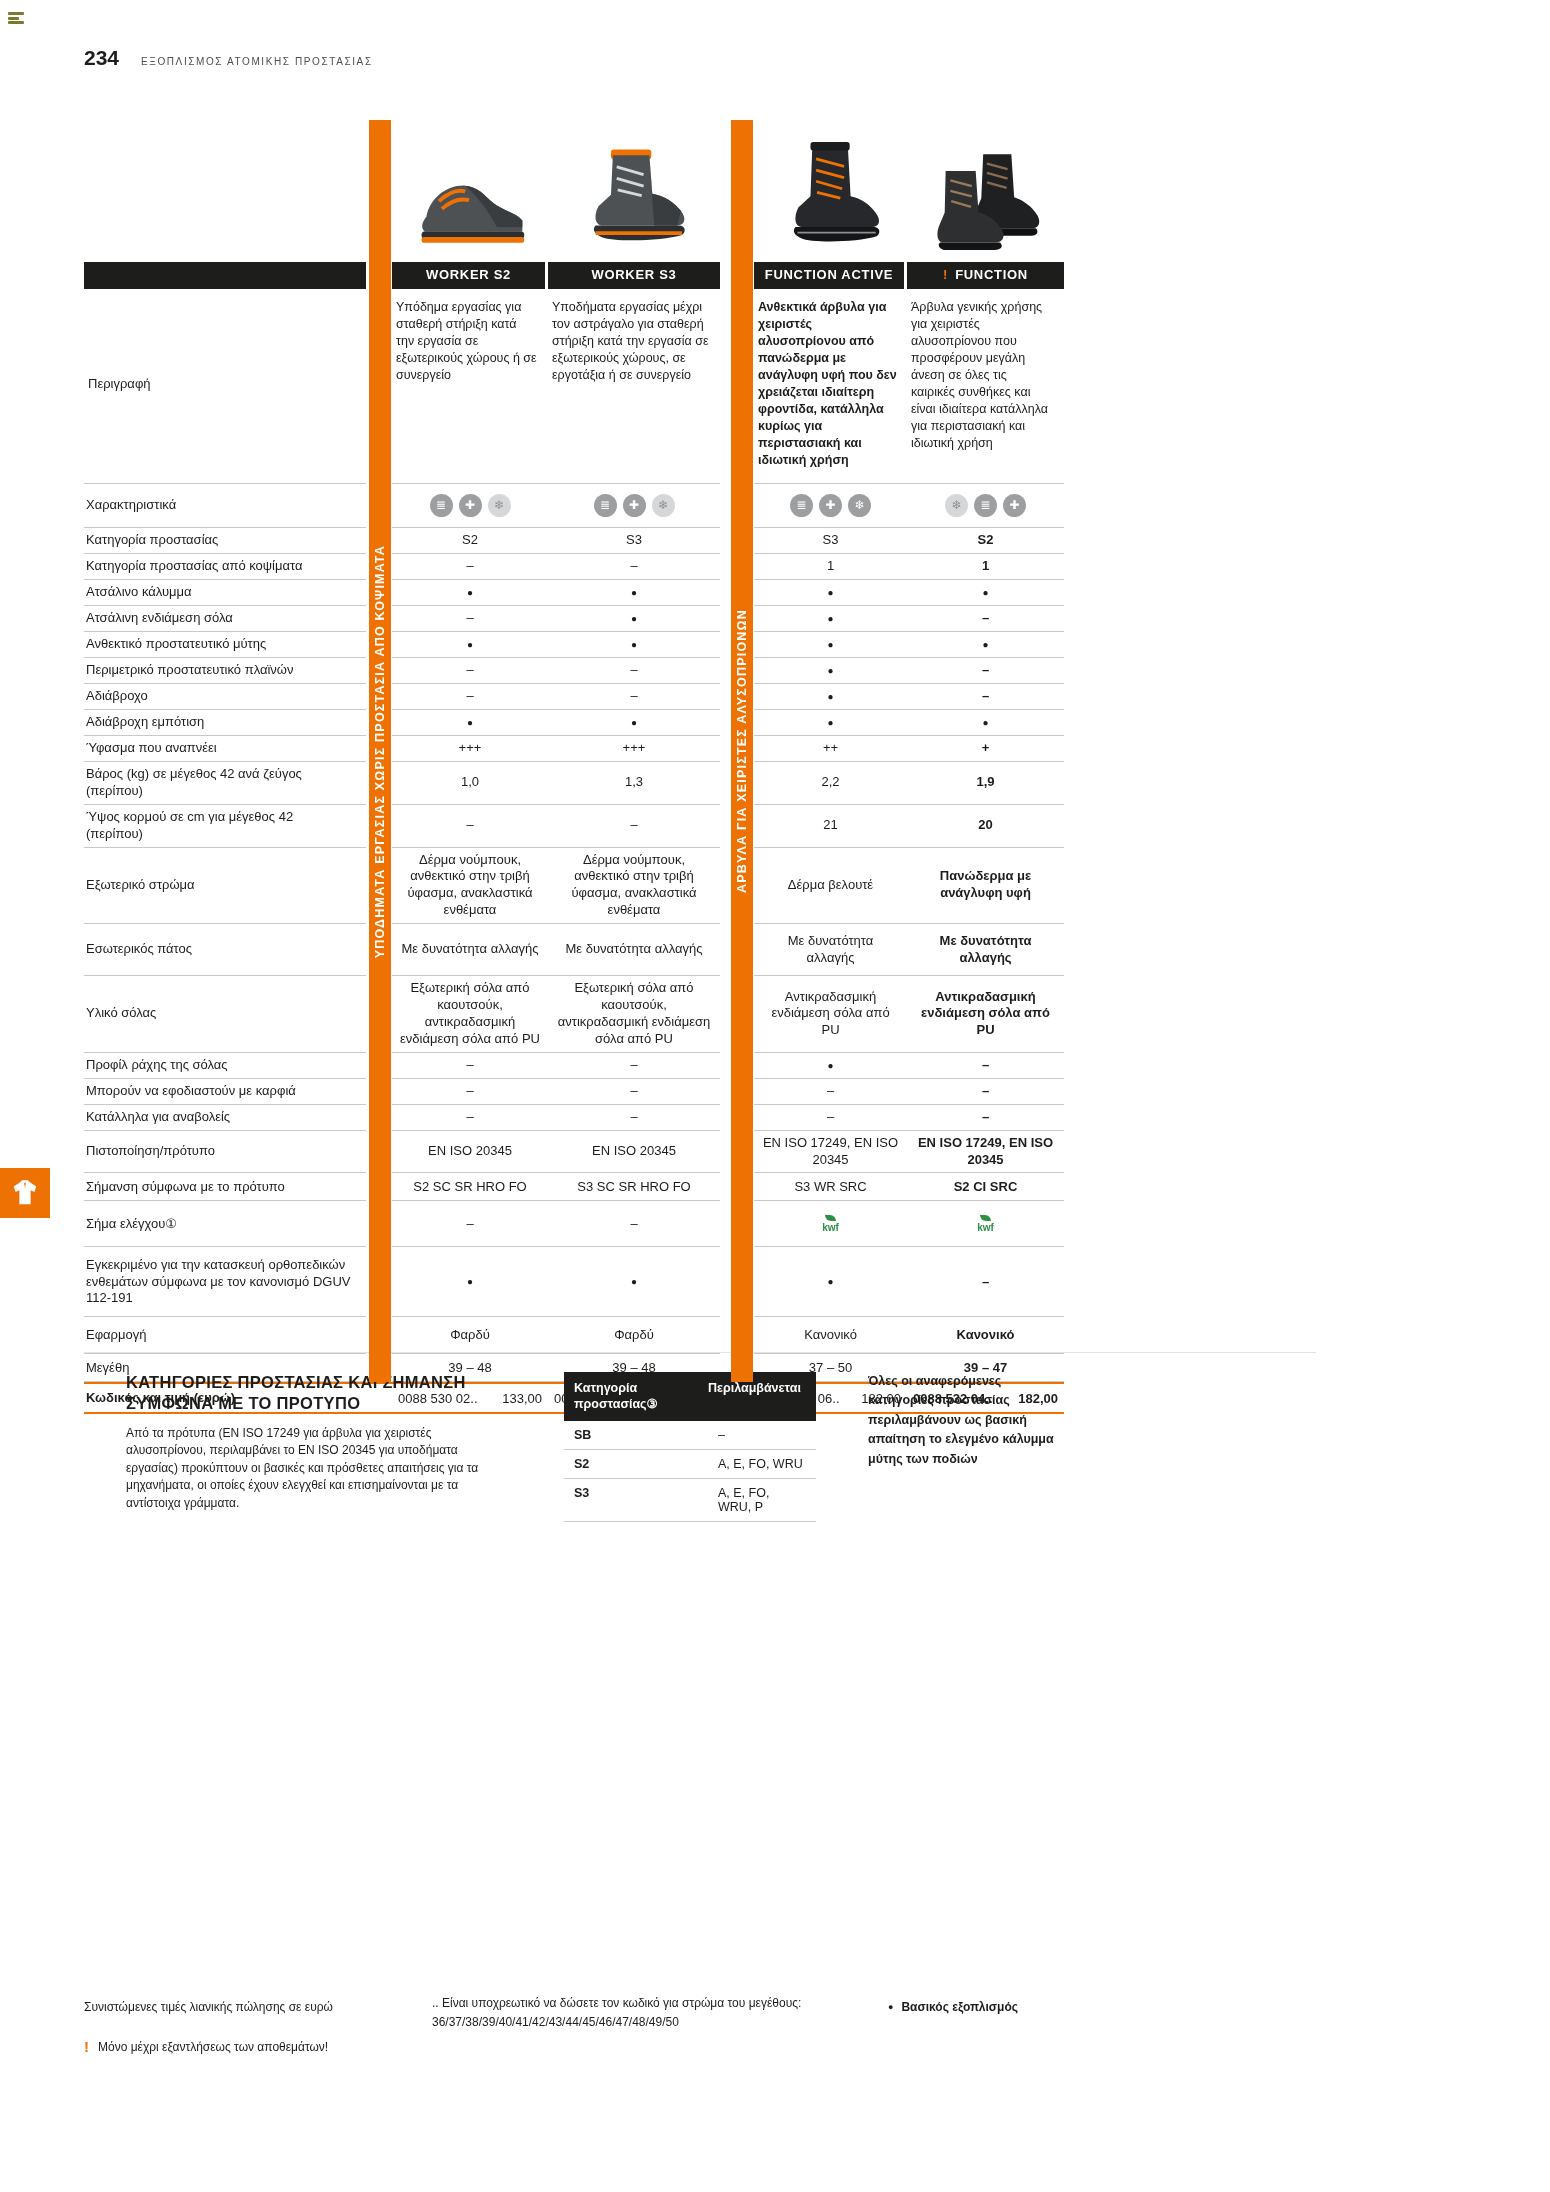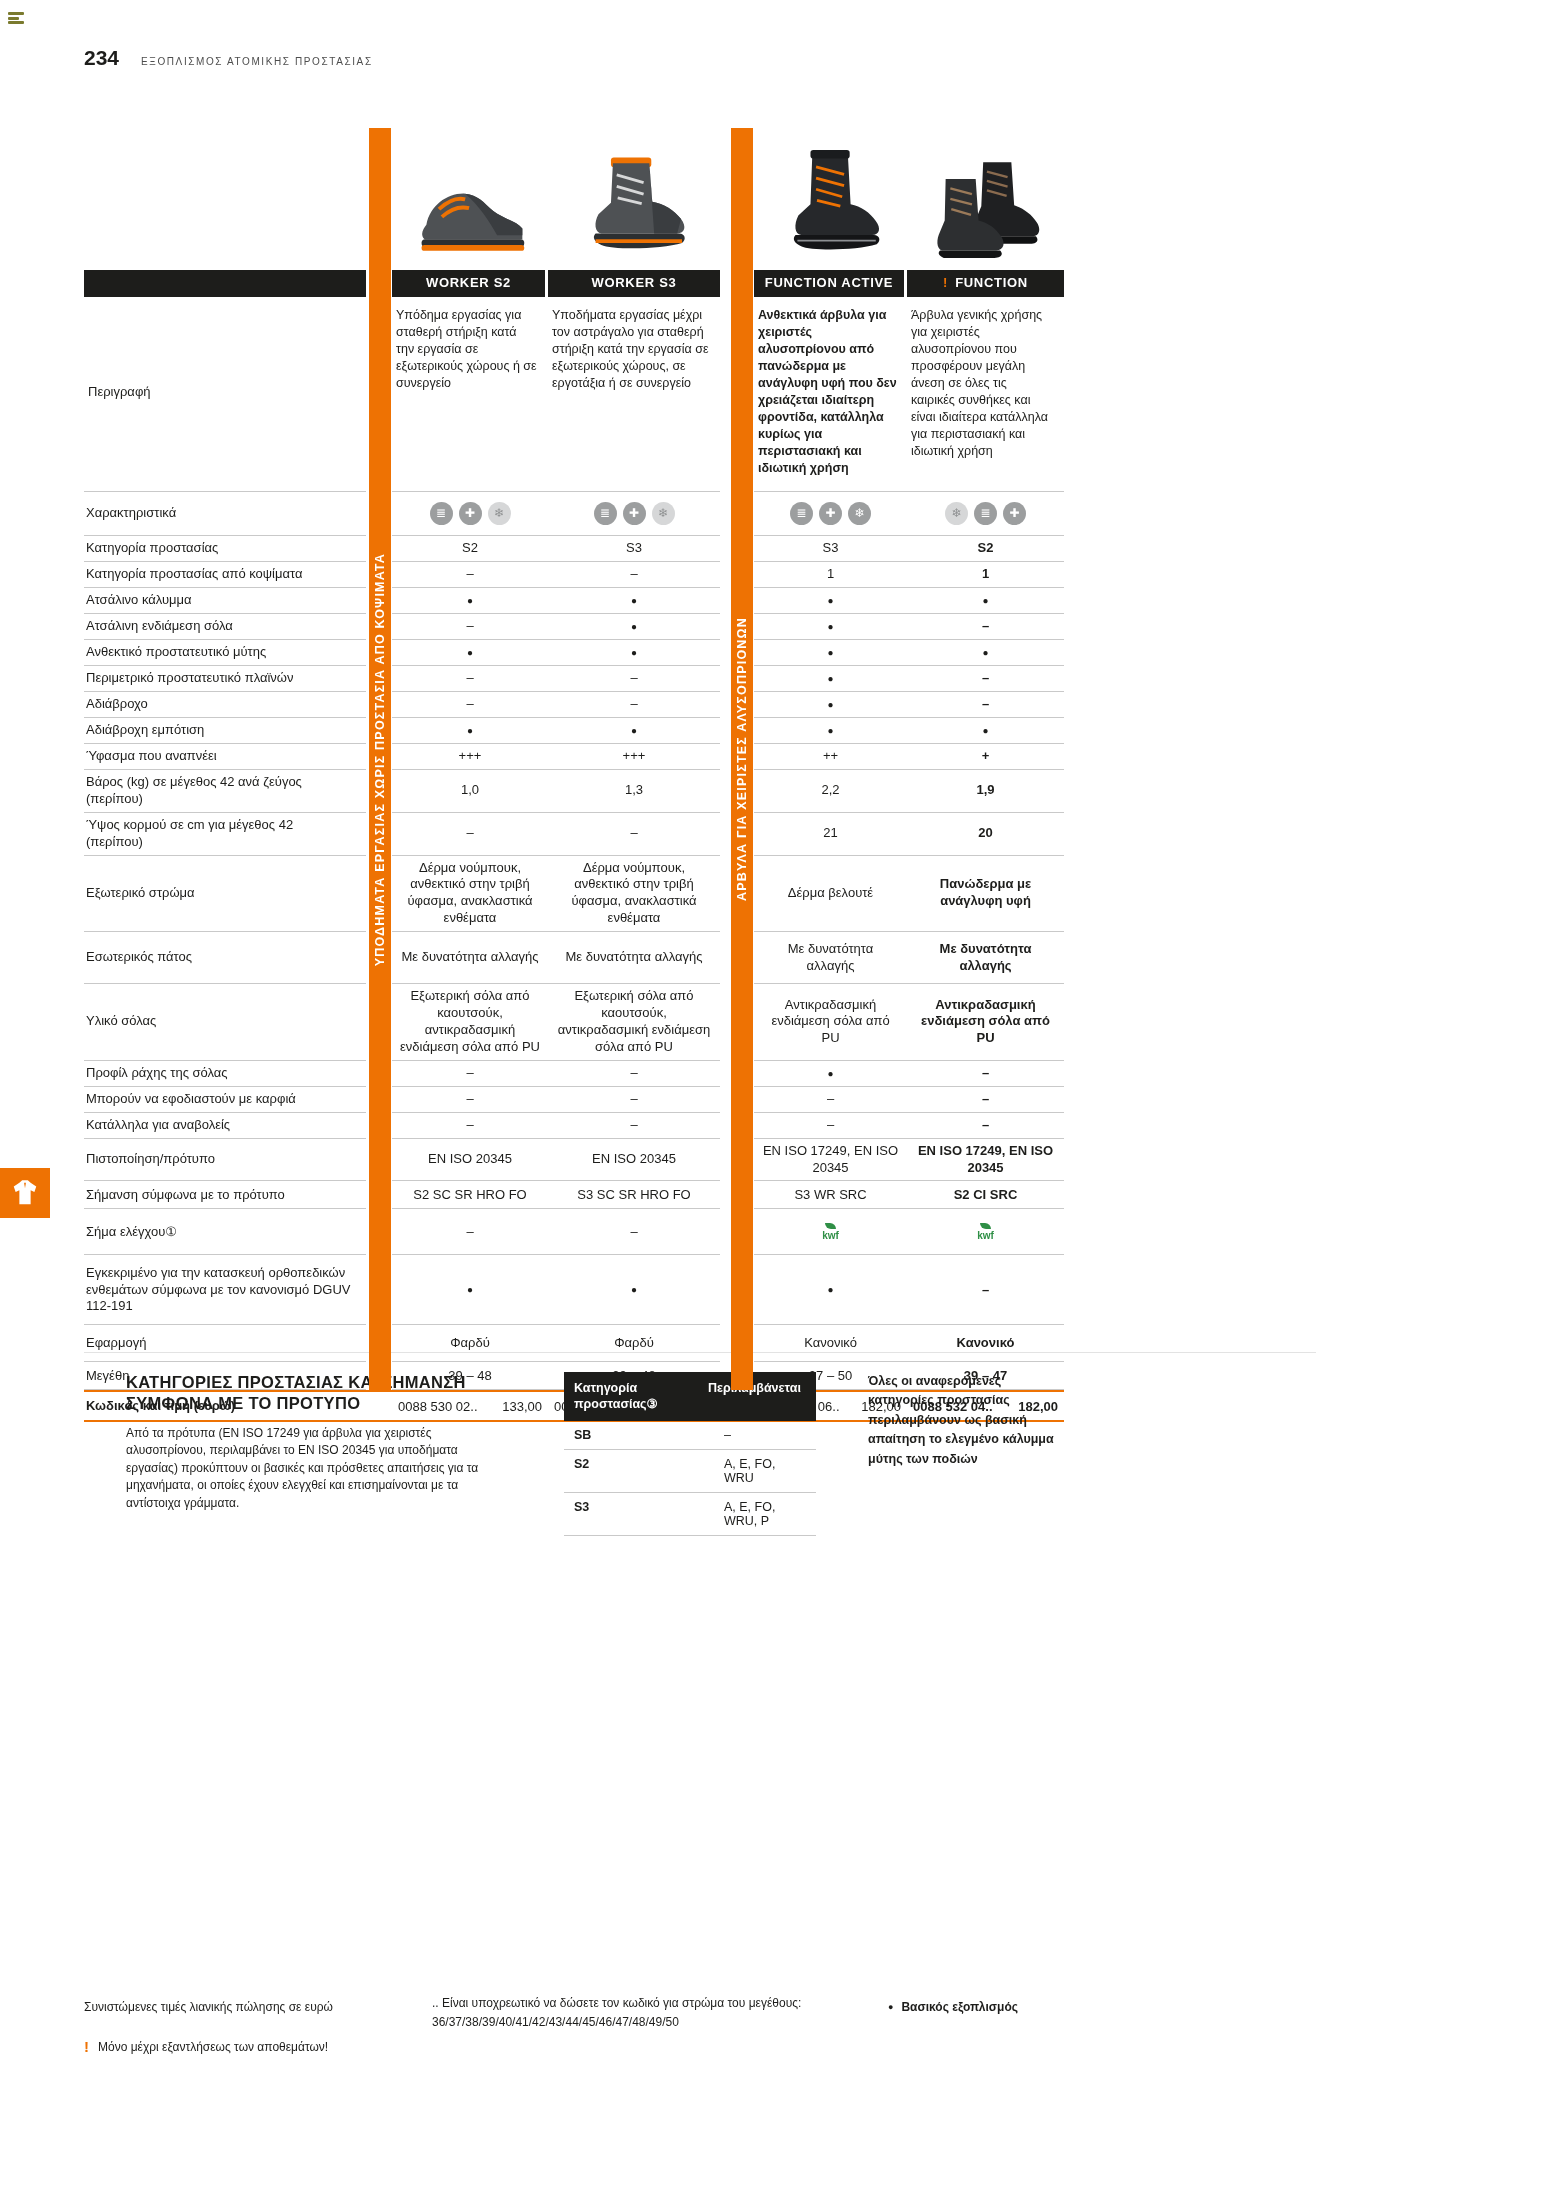--- a/index.html
+++ b/index.html
@@ -8,21 +8,21 @@
   
   .corner-icon{position:absolute;left:8px;top:12px;width:16px;height:12px;display:flex;flex-direction:column;justify-content:space-between}
   .corner-icon i{display:block;height:3px;background:#7a7a2e;border-radius:1px}
   .corner-icon i:nth-child(2){width:70%}
 
   .page-head{position:absolute;left:84px;top:46px;display:flex;align-items:baseline;gap:22px}
   .page-num{font-size:21px;font-weight:700}
   .page-title{font-size:10px;letter-spacing:1.6px;color:#4d4d4d}
 
   
-  .catalog{position:absolute;left:84px;top:128px;width:980px}
+  .catalog{position:absolute;left:84px;top:120px;width:980px}
   .t-body{position:relative}
   .trow,.price-row{display:grid;grid-template-columns:282px 26px 156px 172px 10px 24px 153px 157px}
   .cell{display:flex;align-items:center;justify-content:center;text-align:center;font-size:13px;line-height:1.3;
         padding:4px 8px;border-bottom:1px solid #c9c9c9;min-height:26px;box-sizing:border-box}
   .sp{border:none}
   .lbl{justify-content:flex-start;text-align:left;padding-left:2px;padding-right:14px}
   .strong{font-weight:700}
   .dotv{font-size:10px}
 
   .imgs .cell{border-bottom:none;align-items:flex-end;min-height:142px;padding-bottom:2px}
@@ -56,21 +56,21 @@
   .vbar span{writing-mode:vertical-rl;transform:rotate(180deg);color:#fff;font-weight:700;font-size:12.5px;letter-spacing:1.2px;white-space:nowrap}
 
   
   .rule{position:absolute;left:84px;top:1352px;width:1232px;height:1px;background:#e3e3e3}
   .legend{position:absolute;left:84px;top:1372px;width:1240px;display:flex;align-items:flex-start}
   .legend-text{margin-left:42px;width:382px}
   .legend-title{font-size:16.5px;font-weight:700;line-height:1.3;letter-spacing:.3px}
   .legend-body{margin-top:10px;font-size:12px;line-height:1.46}
   .legend-table{width:252px;margin-left:56px;font-size:12.5px}
   .lt-head{display:grid;grid-template-columns:128px 1fr;background:#1d1d1b;color:#fff;font-weight:700;padding:8px 10px;gap:6px;line-height:1.3;box-sizing:border-box}
-  .lt-row{display:grid;grid-template-columns:128px 1fr;gap:22px;padding:7px 10px;border-bottom:1px solid #c9c9c9;box-sizing:border-box}
+  .lt-row{display:grid;grid-template-columns:128px 1fr;gap:16px;padding:7px 10px;border-bottom:1px solid #c9c9c9;box-sizing:border-box}
   .lt-row .k{font-weight:700}
   .legend-note{width:202px;margin-left:52px;font-size:12.5px;font-weight:700;line-height:1.55}
 
   
   .f-price{position:absolute;left:84px;top:2000px;font-size:12px}
   .f-size{position:absolute;left:432px;top:1994px;font-size:12px;line-height:1.55}
   .f-basic{position:absolute;left:888px;top:2000px;font-size:12px;font-weight:600;display:flex;align-items:center;gap:8px}
   .f-basic .dot{font-size:9px}
   .f-stock{position:absolute;left:84px;top:2038px;font-size:12px;display:flex;align-items:center;gap:9px}
   .f-stock .flag{color:#ee7203;font-weight:800;font-size:15px}

